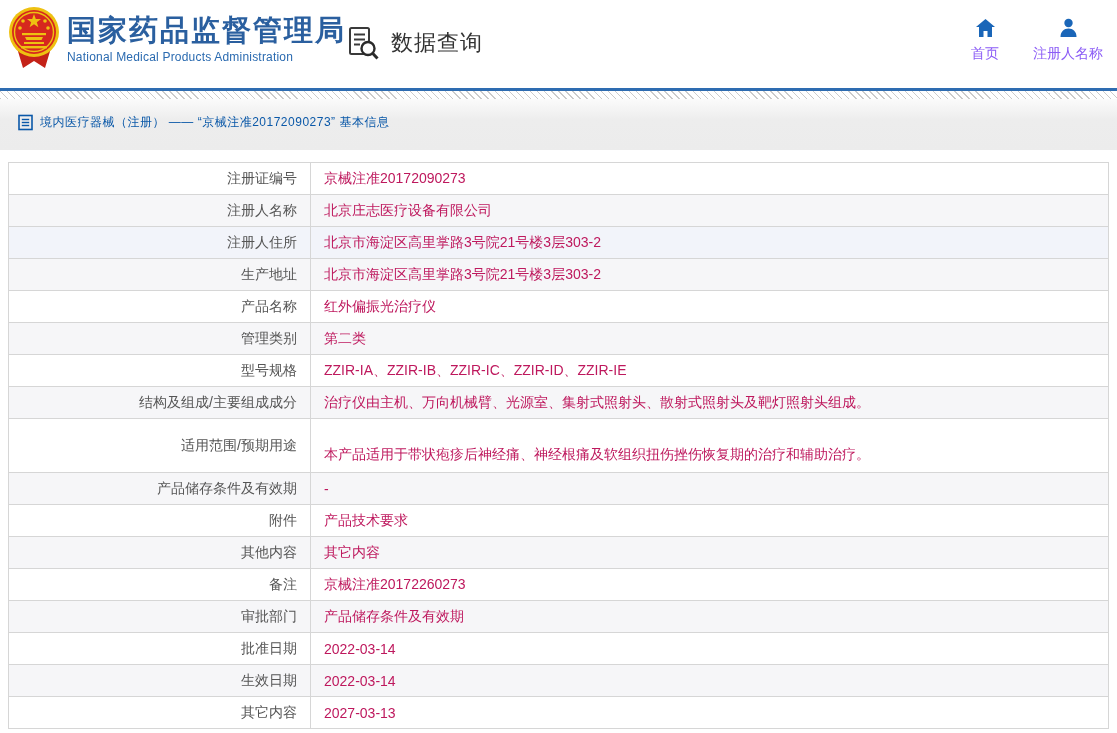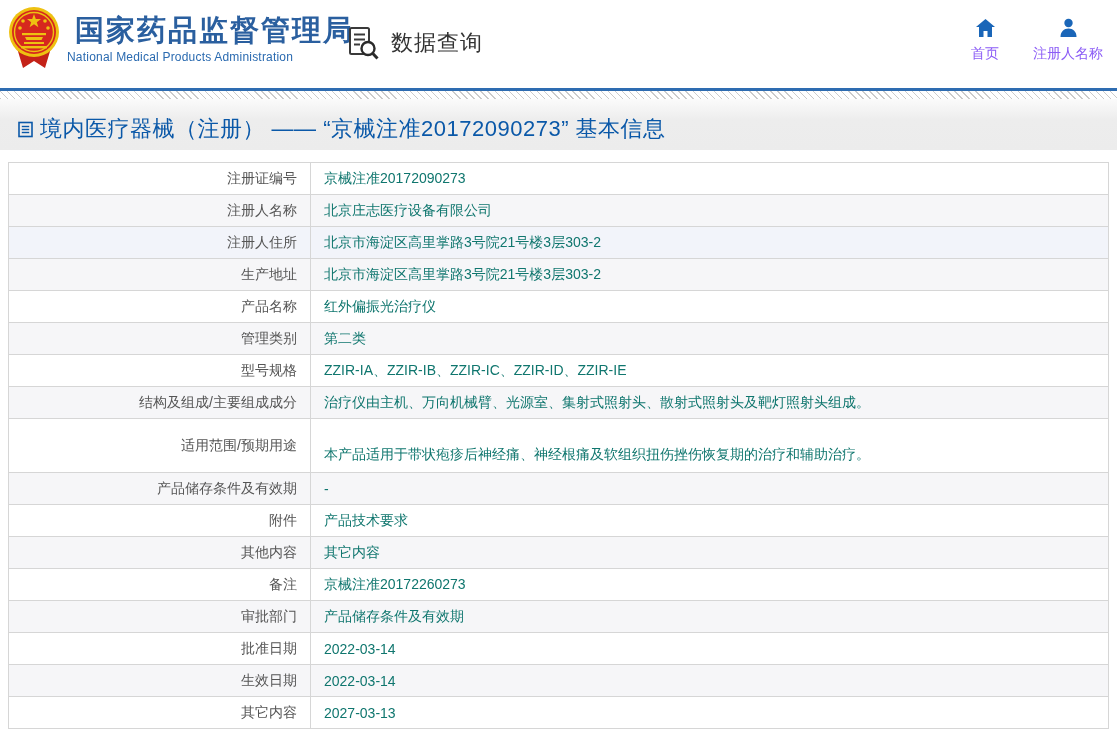--- a/index.html
+++ b/index.html
@@ -5,47 +5,47 @@
 <style>
   * { margin:0; padding:0; box-sizing:border-box; }
   html,body { width:1117px; height:733px; overflow:hidden; background:#fff;
     font-family:"Liberation Sans","DejaVu Sans",sans-serif; }
   .page { position:relative; width:1117px; height:733px; background:#fff; }
 
   
   .header { position:absolute; top:0; left:0; width:1117px; height:88px; background:#fff; }
   .logo-wrap { position:absolute; left:8px; top:6px; width:52px; height:64px; cursor:pointer; }
   .org-names { position:absolute; left:67px; top:13px; }
-  .org-zh { font-size:29px; font-weight:bold; color:#2a5f9f; letter-spacing:2px; line-height:34px;margin-left:8px; }
+  .org-zh { font-size:29px; font-weight:bold; color:#2a5f9f; letter-spacing:2px; line-height:34px; }
   .org-en { font-size:12px; color:#2a6ab0; margin-top:3px; letter-spacing:0.2px; }
   .data-query { position:absolute; left:348px; top:26px; display:flex; align-items:center; gap:12px; cursor:pointer; }
   .data-query-label { font-size:22px; color:#333; letter-spacing:1px; }
   .hnav { position:absolute; top:18px; right:14px; display:flex; gap:34px; }
   .hnav-item { display:flex; flex-direction:column; align-items:center; gap:7px; cursor:pointer; }
   .hnav-label { font-size:14px; color:#8b5cf6; white-space:nowrap; }
 
   
   .blue-line { position:absolute; top:88px; left:0; width:1117px; height:3px; background:#2e6cb1; }
   .hatch { position:absolute; top:91px; left:0; width:1117px; height:8px;
     background:repeating-linear-gradient(45deg,#cbcbcb 0px,#cbcbcb 1px,#ffffff 1px,#ffffff 5px); }
   .crumb-band { position:absolute; top:99px; left:0; width:1117px; height:51px;
     background:linear-gradient(to bottom,#fbfbfb 0%,#ededed 40%,#ececec 100%); }
   .crumb { position:absolute; left:18px; top:15px; display:flex; align-items:center; gap:7px; }
-  .crumb-text { font-size:22px; color:#0a58a8; letter-spacing:0.5px; }
+  .crumb-text { font-size:12px; color:#0a58a8; letter-spacing:0.5px; }
 
   
   .reg-table { position:absolute; top:162px; left:8px; width:1101px;
     border-collapse:collapse; table-layout:fixed; }
   .reg-table td { border:1px solid #d6d6d6; font-size:14px; vertical-align:middle; }
   .reg-table tr { height:32px; background:#fff; }
   .reg-table tr.tall { height:54px; }
   .reg-table tr.alt { background:#f6f6f8; }
   .reg-table tr.hl { background:#f2f4fa; }
   td.lbl { width:302px; text-align:right; padding-right:13px; color:#555; }
-  td.val { text-align:left; padding-left:13px; color:#0f766e; }
+  td.val { text-align:left; padding-left:13px; color:#be185d; }
   tr.tall td.val { vertical-align:bottom; padding-bottom:8px; }
 </style>
 </head>
 <body>
 
 <div class="page">
 
   <div class="header">
 
     <div class="logo-wrap">

